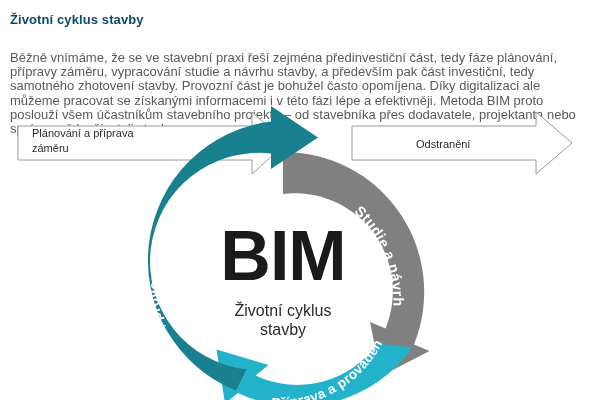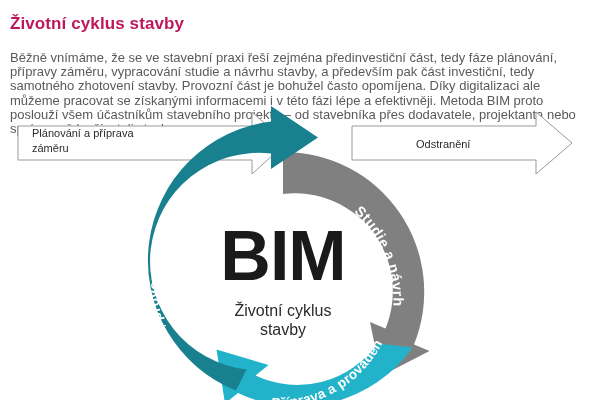--- a/index.html
+++ b/index.html
@@ -18,23 +18,23 @@
 
   
   .page {
     position: absolute;
     inset: 0;
   }
   .article-title {
     position: absolute;
     left: 10px;
     top: 3px;
-    font-size: 17px;
+    font-size: 13px;
     font-weight: bold;
-    color: #be185d;
+    color: #0c4a6e;
     letter-spacing: 0.1px;
   }
 
   .article-body {
     position: absolute;
     left: 10px;
     top: 38px;
     width: 580px;
     font-size: 13px;
     line-height: 14.2px;

